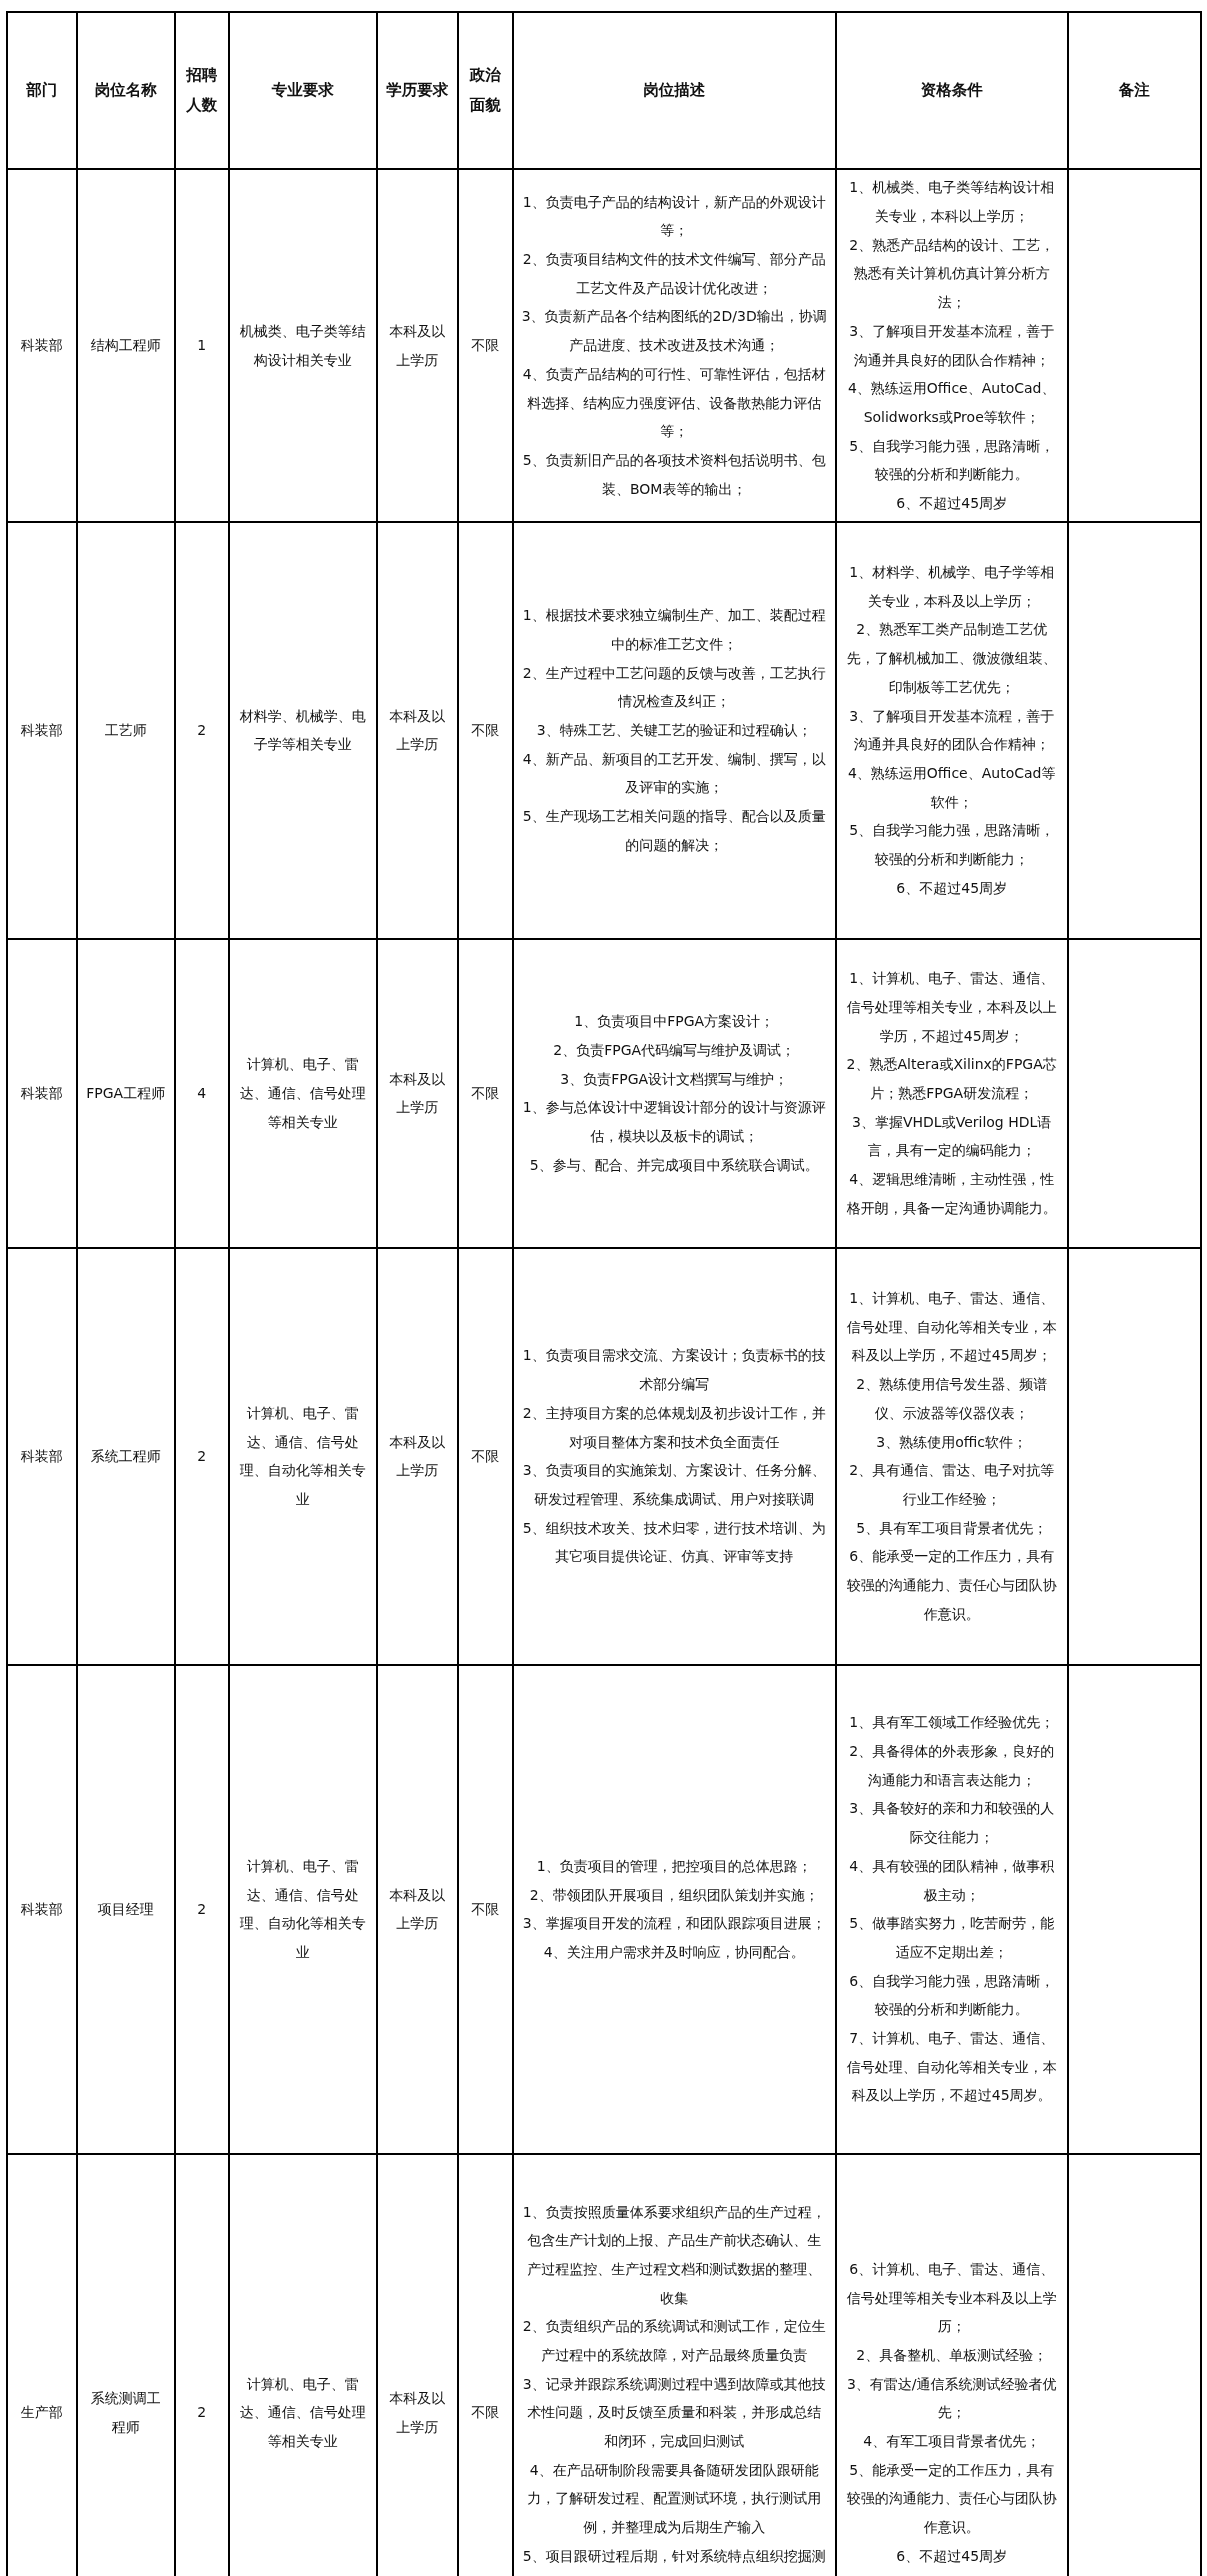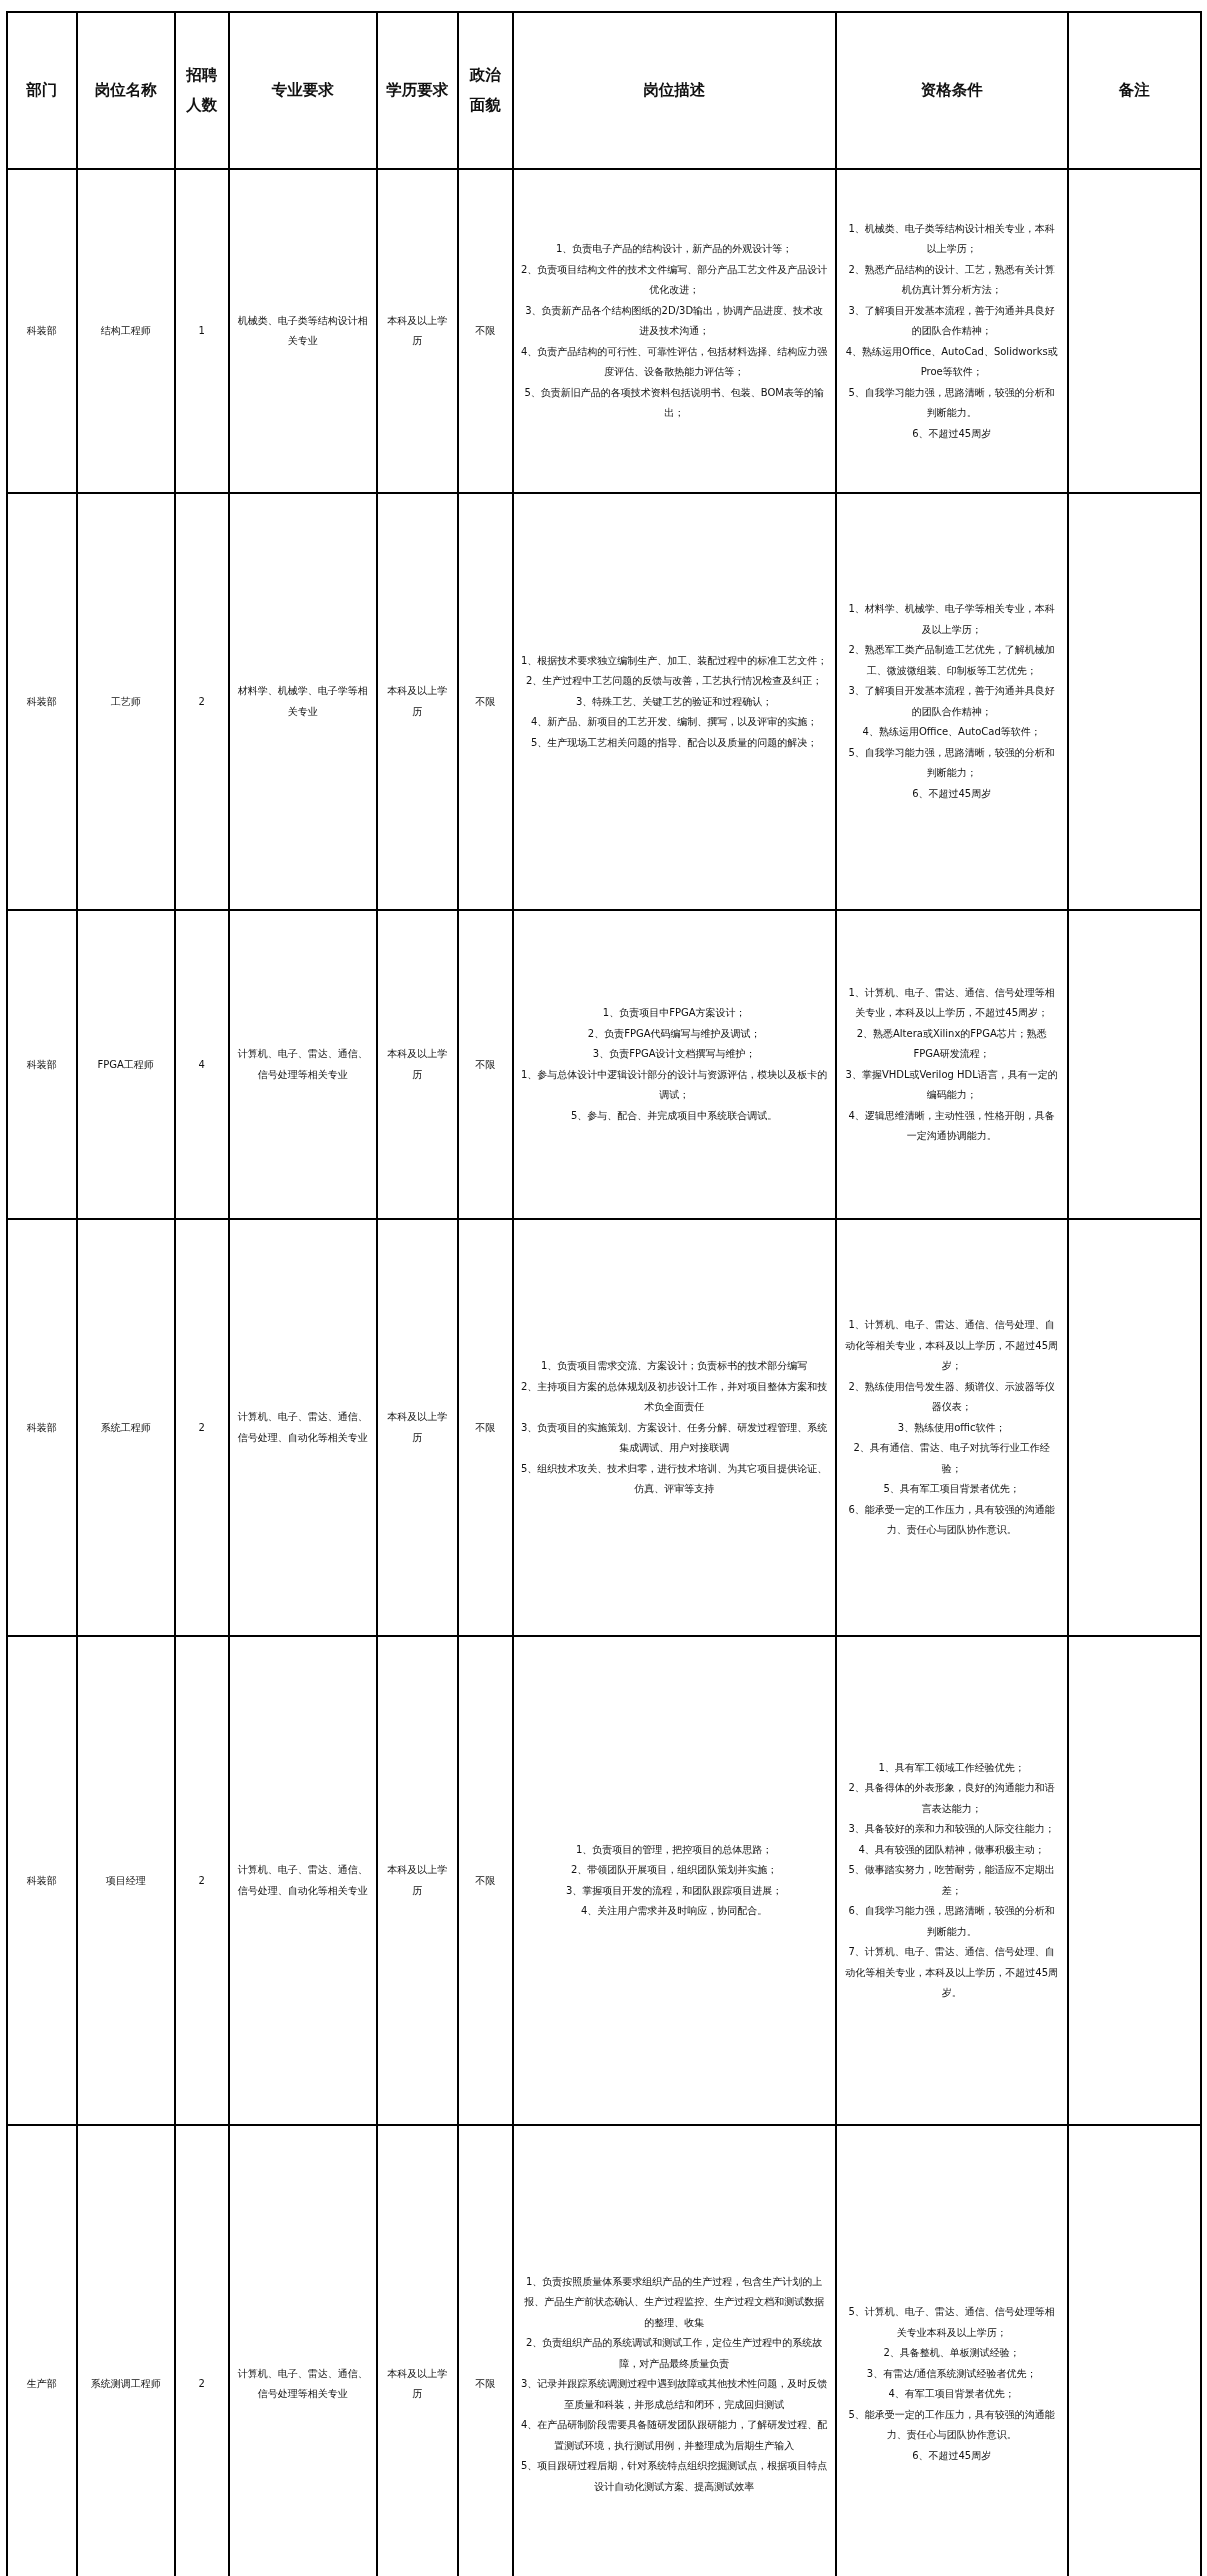--- a/index.html
+++ b/index.html
@@ -3,21 +3,21 @@
 <meta charset="utf-8">
 <style>
   html, body { margin: 0; padding: 0; background: #ffffff; }
   body { width: 1208px; height: 3279px; position: relative; overflow: hidden;
          font-family: "DejaVu Sans", "Liberation Sans", sans-serif; color: #111; }
   table.recruit { position: absolute; left: 5.7px; top: 11.3px; border-collapse: collapse;
                   table-layout: fixed; width: 1194px; }
   table.recruit td, table.recruit th { border: 2.1px solid #000; text-align: center;
                   vertical-align: middle; padding: 3.1px 7.2px; box-sizing: border-box; }
   table.recruit th { font-weight: bold; font-size: 15.5px; line-height: 1.9; height: 157px; }
-  table.recruit td { font-size: 10px; line-height: 2.05; }
+  table.recruit td { font-size: 14px; line-height: 2.05; }
   td.desc, td.qual { font-size: 14px; line-height: 2.05; }
   .line { display: block; }
   tr.r1 { height: 324px; } tr.r2 { height: 417px; } tr.r3 { height: 309px; }
   tr.r4 { height: 417px; } tr.r5 { height: 489px; } tr.r6 { height: 518px; }
 </style>
 </head>
 <body>
 
 <table class="recruit">
   <colgroup>
@@ -176,21 +176,21 @@
     <td>本科及以上学历</td>
     <td>不限</td>
     <td class="desc">
           <span class="line">1、负责按照质量体系要求组织产品的生产过程，包含生产计划的上报、产品生产前状态确认、生产过程监控、生产过程文档和测试数据的整理、收集</span>
           <span class="line">2、负责组织产品的系统调试和测试工作，定位生产过程中的系统故障，对产品最终质量负责</span>
           <span class="line">3、记录并跟踪系统调测过程中遇到故障或其他技术性问题，及时反馈至质量和科装，并形成总结和闭环，完成回归测试</span>
           <span class="line">4、在产品研制阶段需要具备随研发团队跟研能力，了解研发过程、配置测试环境，执行测试用例，并整理成为后期生产输入</span>
           <span class="line">5、项目跟研过程后期，针对系统特点组织挖掘测试点，根据项目特点设计自动化测试方案、提高测试效率</span>
         </td>
     <td class="qual">
-          <span class="line">5、计算机、电子、雷达、通信、信号处理等相关专业本科及以上学历；</span>
+          <span class="line">6、计算机、电子、雷达、通信、信号处理等相关专业本科及以上学历；</span>
           <span class="line">2、具备整机、单板测试经验；</span>
           <span class="line">3、有雷达/通信系统测试经验者优先；</span>
           <span class="line">4、有军工项目背景者优先；</span>
           <span class="line">5、能承受一定的工作压力，具有较强的沟通能力、责任心与团队协作意识。</span>
           <span class="line">6、不超过45周岁</span>
         </td>
     <td></td>
   </tr>
     </tbody>
 </table>

